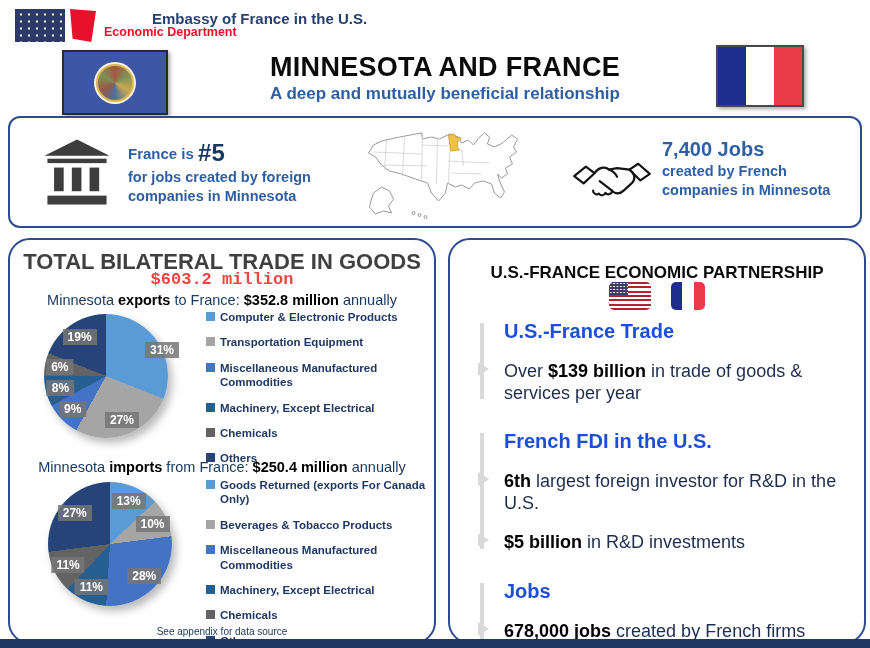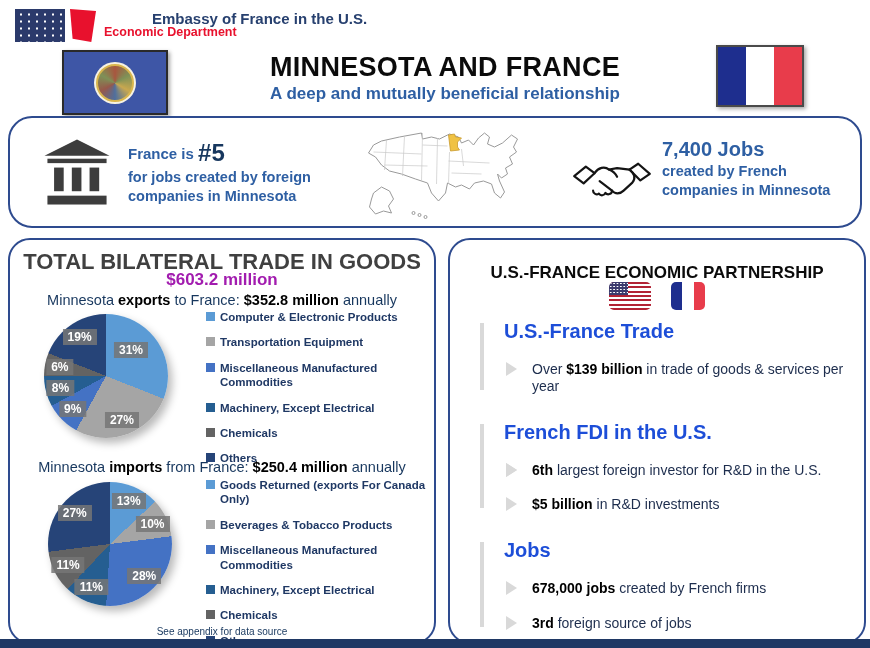--- a/index.html
+++ b/index.html
@@ -31,37 +31,37 @@
   .main-subtitle{left:185px;top:84px;width:520px;text-align:center;font-size:17px;
     font-weight:700;color:#2e5fa3;}
   .fr-flag-big{left:716px;top:45px;width:84px;height:58px;border:2px solid #4a4a4a;
     box-shadow:2px 2px 4px rgba(0,0,0,.35);display:flex;}
   .fr-flag-big .bl{flex:1;background:#1e2e8e;}
   .fr-flag-big .wh{flex:1;background:#ffffff;}
   .fr-flag-big .rd{flex:1;background:#e83c4b;}
 
   
   .banner{left:8px;top:116px;width:850px;height:108px;border:2.5px solid #2e4b8f;
-    border-radius:24px;background:#fff;text-decoration:underline;}
+    border-radius:12px;background:#fff;text-decoration:underline;}
   .bank-icon{left:30px;top:20px;width:74px;height:68px;}
   .banner-left-text{left:118px;top:19px;line-height:1.3;}
   .rank-prefix{font-size:15px;font-weight:700;color:#2e5fa3;}
   .rank-number{font-size:24px;font-weight:800;color:#17375E;vertical-align:-2px;}
   .banner-line{font-size:14.5px;font-weight:600;color:#2e5fa3;}
   .usmap{left:348px;top:3px;width:182px;height:102px;}
   .handshake-icon{left:562px;top:32px;width:80px;height:58px;}
   .banner-right-text{left:652px;top:18px;line-height:1.3;}
   .jobs-headline{font-size:20px;font-weight:700;color:#2e5fa3;}
 
   
   .panel{border:2.5px solid #2e4b8f;border-radius:22px;background:#fff;}
   .panel-left{left:8px;top:238px;width:424px;height:402px;}
   .panel-right{left:448px;top:238px;width:414px;height:402px;}
   .lp-title{left:0;top:9px;width:100%;text-align:center;font-size:22px;font-weight:800;color:#404040;}
-  .lp-total{left:0;top:30px;width:100%;text-align:center;font-size:17px;font-weight:700;color:#a21caf;}
+  .lp-total{left:0;top:30px;width:100%;text-align:center;font-size:17px;font-weight:700;color:#ef4444;font-family:Liberation Mono, monospace;}
   .chart-caption{left:0;width:100%;text-align:center;font-size:14.5px;color:#17375E;}
   .cap1{top:52px;}
   .cap2{top:219px;}
   .pie-wrap{width:124px;height:124px;}
   .pw1{left:34px;top:74px;}
   .pw2{left:38px;top:242px;}
   .pie{position:absolute;left:0;top:0;width:124px;height:124px;border-radius:50%;
     box-shadow:4px 5px 8px rgba(0,0,0,.28);}
   .pie-labels{position:absolute;left:0;top:0;width:124px;height:124px;}
   .pie-label{position:absolute;transform:translate(-50%,-50%);background:rgba(118,118,118,.85);
@@ -82,21 +82,21 @@
   .us-canton{position:absolute;left:0;top:0;width:19px;height:13px;background:#3c3b6e;
     background-image:radial-gradient(#fff .8px, rgba(255,255,255,0) 1px);background-size:3.4px 3px;}
   .fr-flag-small{width:34px;height:28px;border-radius:5px;overflow:hidden;display:flex;}
   .fr-flag-small .bl{flex:1;background:#1e2e8e;}
   .fr-flag-small .wh{flex:1;background:#fff;}
   .fr-flag-small .rd{flex:1;background:#e83c4b;}
   .sections{left:22px;top:80px;width:372px;display:flex;flex-direction:column;gap:26px;}
   .section{position:relative;padding-left:32px;}
   .rail{position:absolute;left:8px;top:3px;height:calc(100% - 8px);width:4px;background:#d9d9d9;}
   .section-heading{font-size:20px;font-weight:700;color:#1d4ed8;}
-  .bullet{position:relative;margin-top:18px;font-size:14px;line-height:1.2;color:#1d2d4d;margin-left:28px;}
+  .bullet{position:relative;margin-top:18px;font-size:18px;line-height:1.2;color:#1d2d4d;}
   .chev{position:absolute;left:-26px;top:1px;width:0;height:0;
     border-left:11px solid #d9d9d9;border-top:7px solid transparent;border-bottom:7px solid transparent;}
 
   .bottom-bar{left:0;top:639px;width:870px;height:9px;background:#1f3864;}
 </style>
 </head>
 <body>
 
 <div id="app">
 
@@ -181,21 +181,21 @@
 
   <div class="abs panel panel-left">
     <div class="abs lp-title">TOTAL BILATERAL TRADE IN GOODS</div>
     <div class="abs lp-total">$603.2 million</div>
 
     <div class="abs chart-caption cap1"><span>Minnesota </span><span class="b">exports</span><span> to France: </span><span class="b">$352.8 million</span><span> annually</span></div>
     <div>
       <div class="abs pie-wrap pw1">
         <div class="pie" style="background: conic-gradient(rgb(91, 155, 213) 0%, rgb(91, 155, 213) 31%, rgb(165, 165, 165) 31%, rgb(165, 165, 165) 58%, rgb(68, 114, 196) 58%, rgb(68, 114, 196) 67%, rgb(37, 94, 145) 67%, rgb(37, 94, 145) 75%, rgb(99, 99, 99) 75%, rgb(99, 99, 99) 81%, rgb(38, 68, 120) 81%, rgb(38, 68, 120) 100%);"></div>
         <div class="pie-labels">
-            <div class="pie-label" style="left: 87px; top: 35.5821px;">31%</div>
+            <div class="pie-label" style="left: 118px; top: 35.5821px;">31%</div>
             <div class="pie-label" style="left: 77.9207px; top: 106.221px;">27%</div>
             <div class="pie-label" style="left: 28.766px; top: 95.234px;">9%</div>
             <div class="pie-label" style="left: 16.4766px; top: 73.6884px;">8%</div>
             <div class="pie-label" style="left: 15.8325px; top: 53.1931px;">6%</div>
             <div class="pie-label" style="left: 35.5821px; top: 23.1272px;">19%</div>
           </div>
       </div>
       <div class="legend lg1">
           <div class="legend-row">
             <span class="swatch" style="background: rgb(91, 155, 213);"></span>

